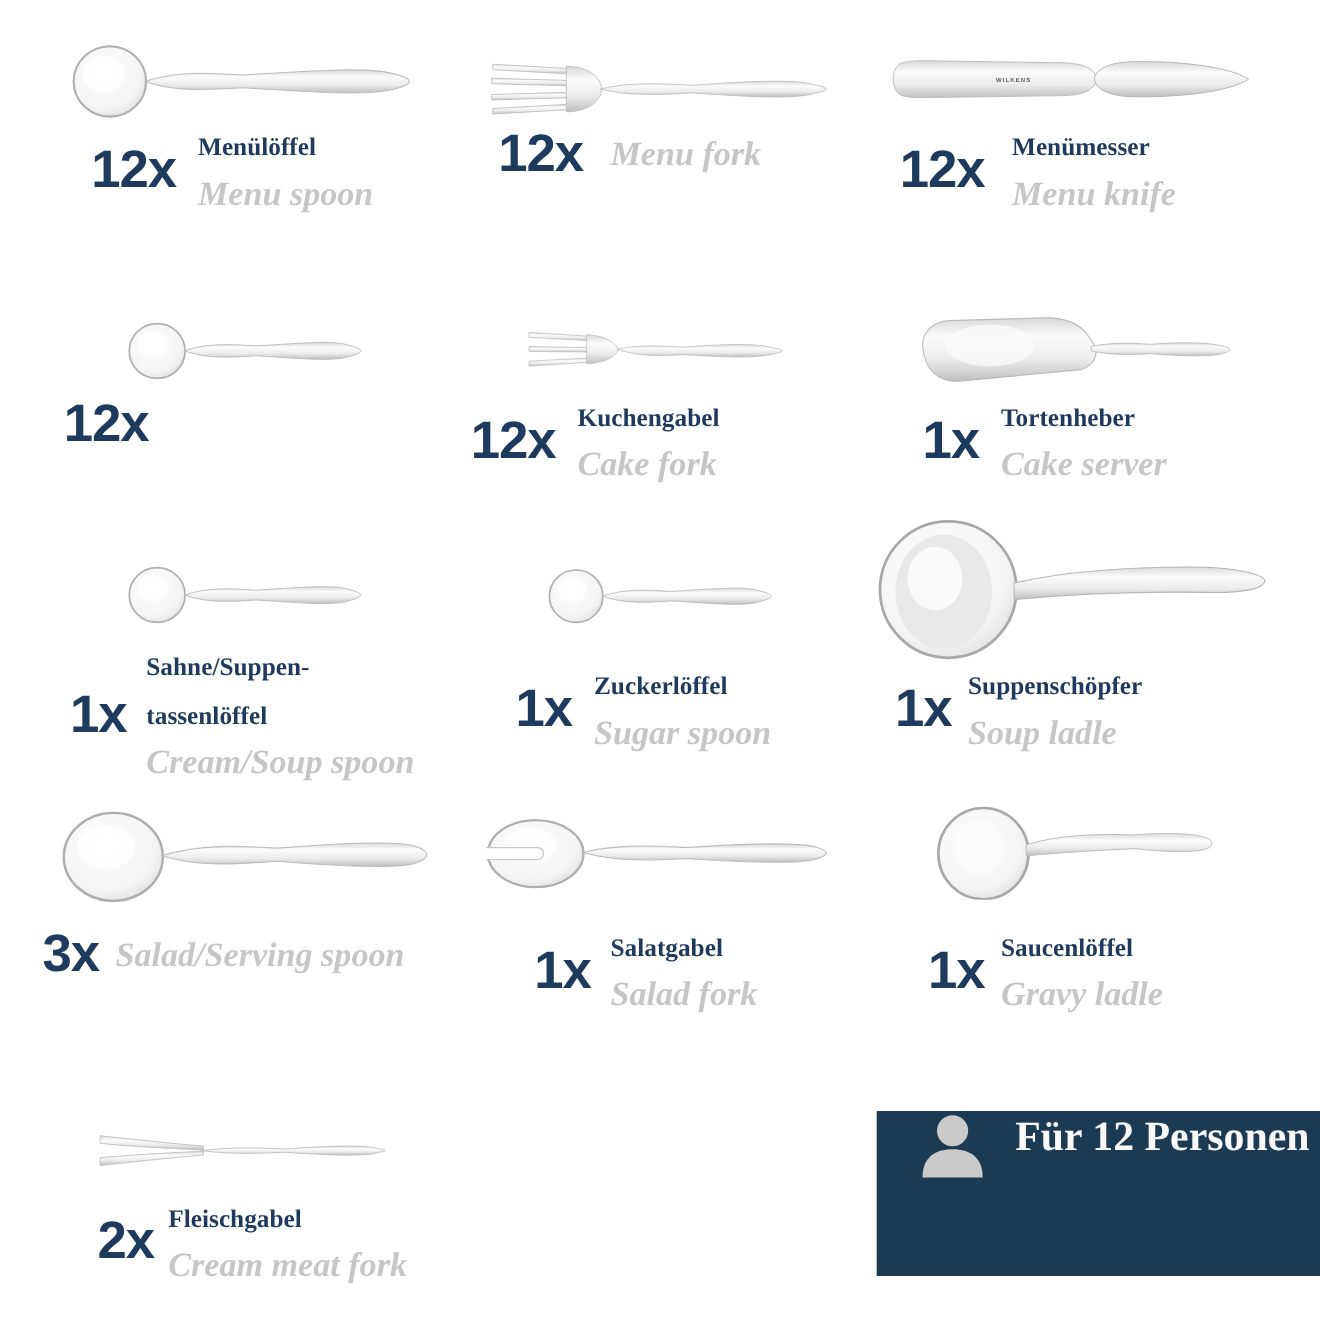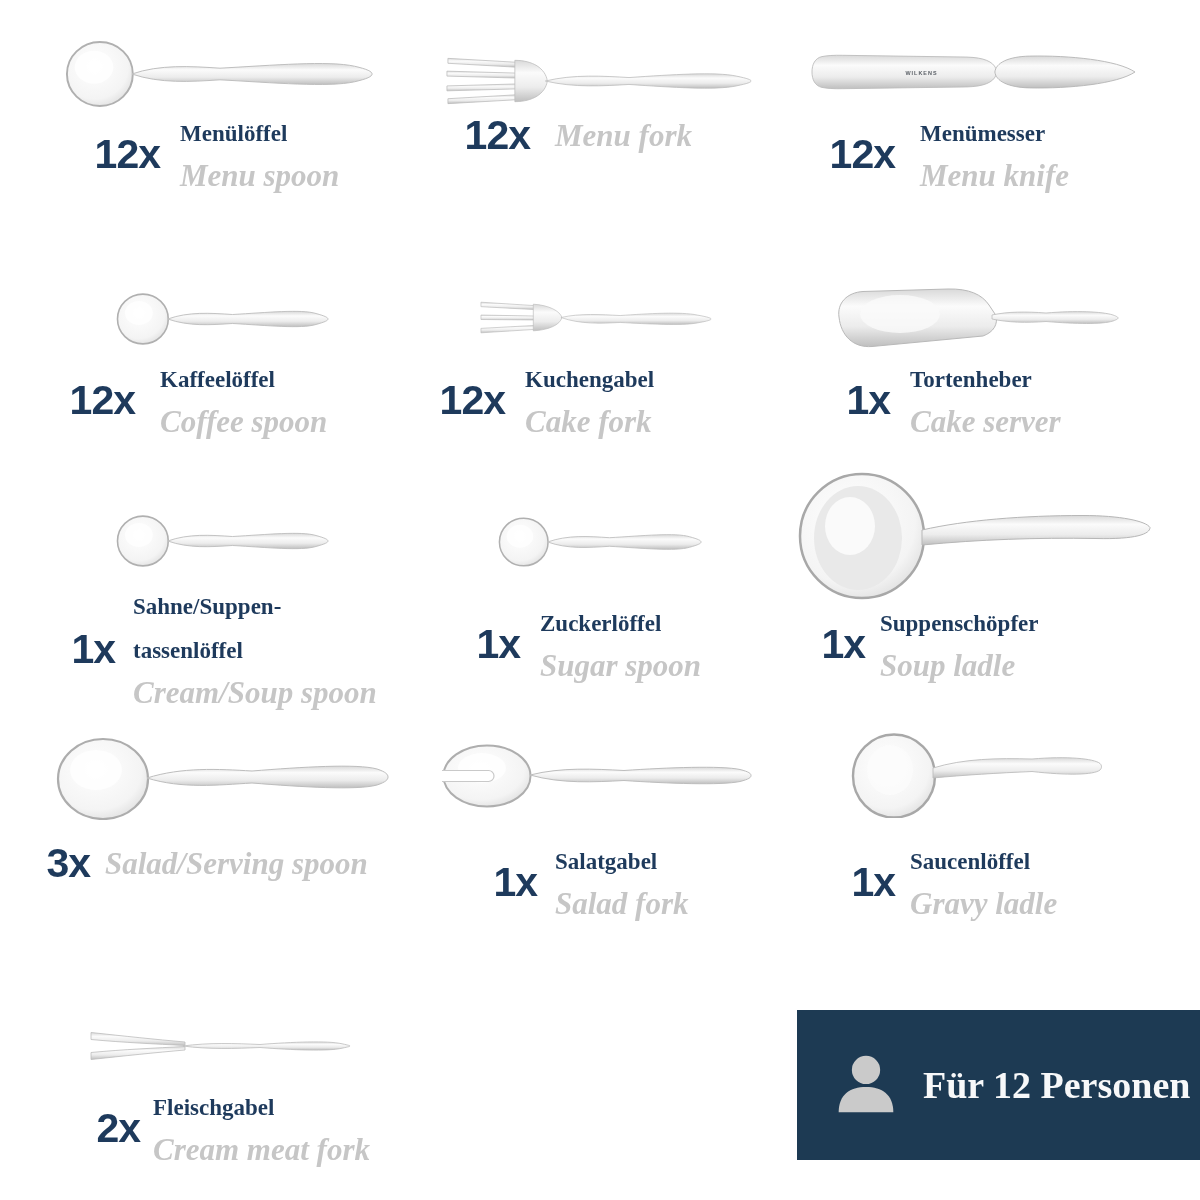--- a/index.html
+++ b/index.html
@@ -5,35 +5,35 @@
   html,body{margin:0;padding:0;background:#fff;}
   .canvas{
     position:relative;width:1200px;height:1200px;background:#fff;overflow:hidden;
     font-family:"Liberation Serif",serif;
   }
   .item{display:contents;}
   .util{position:absolute;}
   .label-row{position:absolute;display:flex;align-items:center;}
   .qty{
     flex:0 0 var(--qw,95px);text-align:right;margin-right:var(--gap,20px);
-    font-family:"Liberation Sans",sans-serif;font-weight:700;font-size:41px;
+    font-family:"Liberation Sans",sans-serif;font-weight:700;font-size:48px;
     color:var(--text-navy,#1e3a5c);letter-spacing:-1px;
   }
   .names{display:flex;flex-direction:column;}
   .de{
     font-weight:700;font-size:23px;line-height:44px;color:var(--text-navy,#1e3a5c);
     white-space:pre-line;
   }
   .en{
     font-style:italic;font-weight:700;font-size:31px;line-height:40px;
     color:var(--text-gray,#c6c6c6);
   }
   .badge{
     position:absolute;left:797px;top:1010px;width:403px;height:150px;
-    background:var(--badge-bg,#1d3a53);display:flex;align-items:center;
+    background:var(--badge-bg,#1d3a53);display:flex;
     box-sizing:border-box;padding-left:36px;
   }
   .person{width:66px;height:66px;flex:0 0 66px;margin-right:24px;}
   .badge-title{
     font-weight:700;font-size:38px;line-height:46px;color:var(--badge-title,#f7f8f9);
   }
   .badge-subtitle{
     font-style:italic;font-weight:700;font-size:30px;line-height:36px;
     color:var(--badge-subtitle,#a9b2ba);
   }
@@ -186,24 +186,20 @@
     </div>
   </div>
 
   
   <div class="item">
     <svg class="util" style="left:116px;top:292px;width:214px;height:54px" viewBox="0 0 215 54">
         <use href="#sym-spoon-round"></use>
       </svg>
     <div class="label-row" style="left:40px;top:358px;--qw:95px;--gap:25px">
       <span class="qty">12x</span>
-      <span class="names">
-          <span class="de">Kaffeelöffel</span>
-          <span class="en">Coffee spoon</span>
-        </span>
     </div>
   </div>
 
   <div class="item">
     <svg class="util" style="left:478px;top:298px;width:237px;height:42px" viewBox="0 0 240 42">
         <use href="#sym-fork3"></use>
       </svg>
     <div class="label-row" style="left:410px;top:358px;--qw:95px;--gap:20px">
       <span class="qty">12x</span>
       <span class="names">

